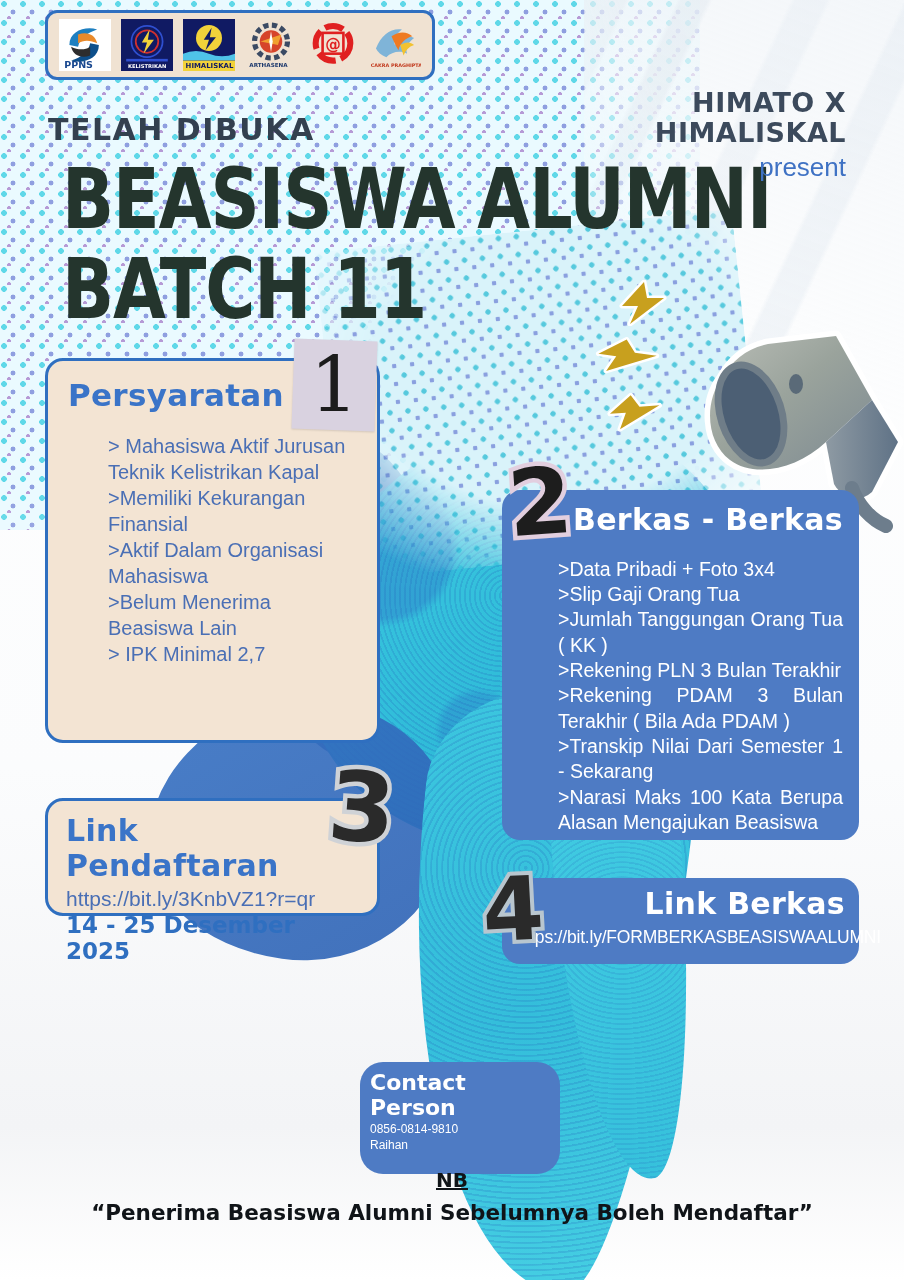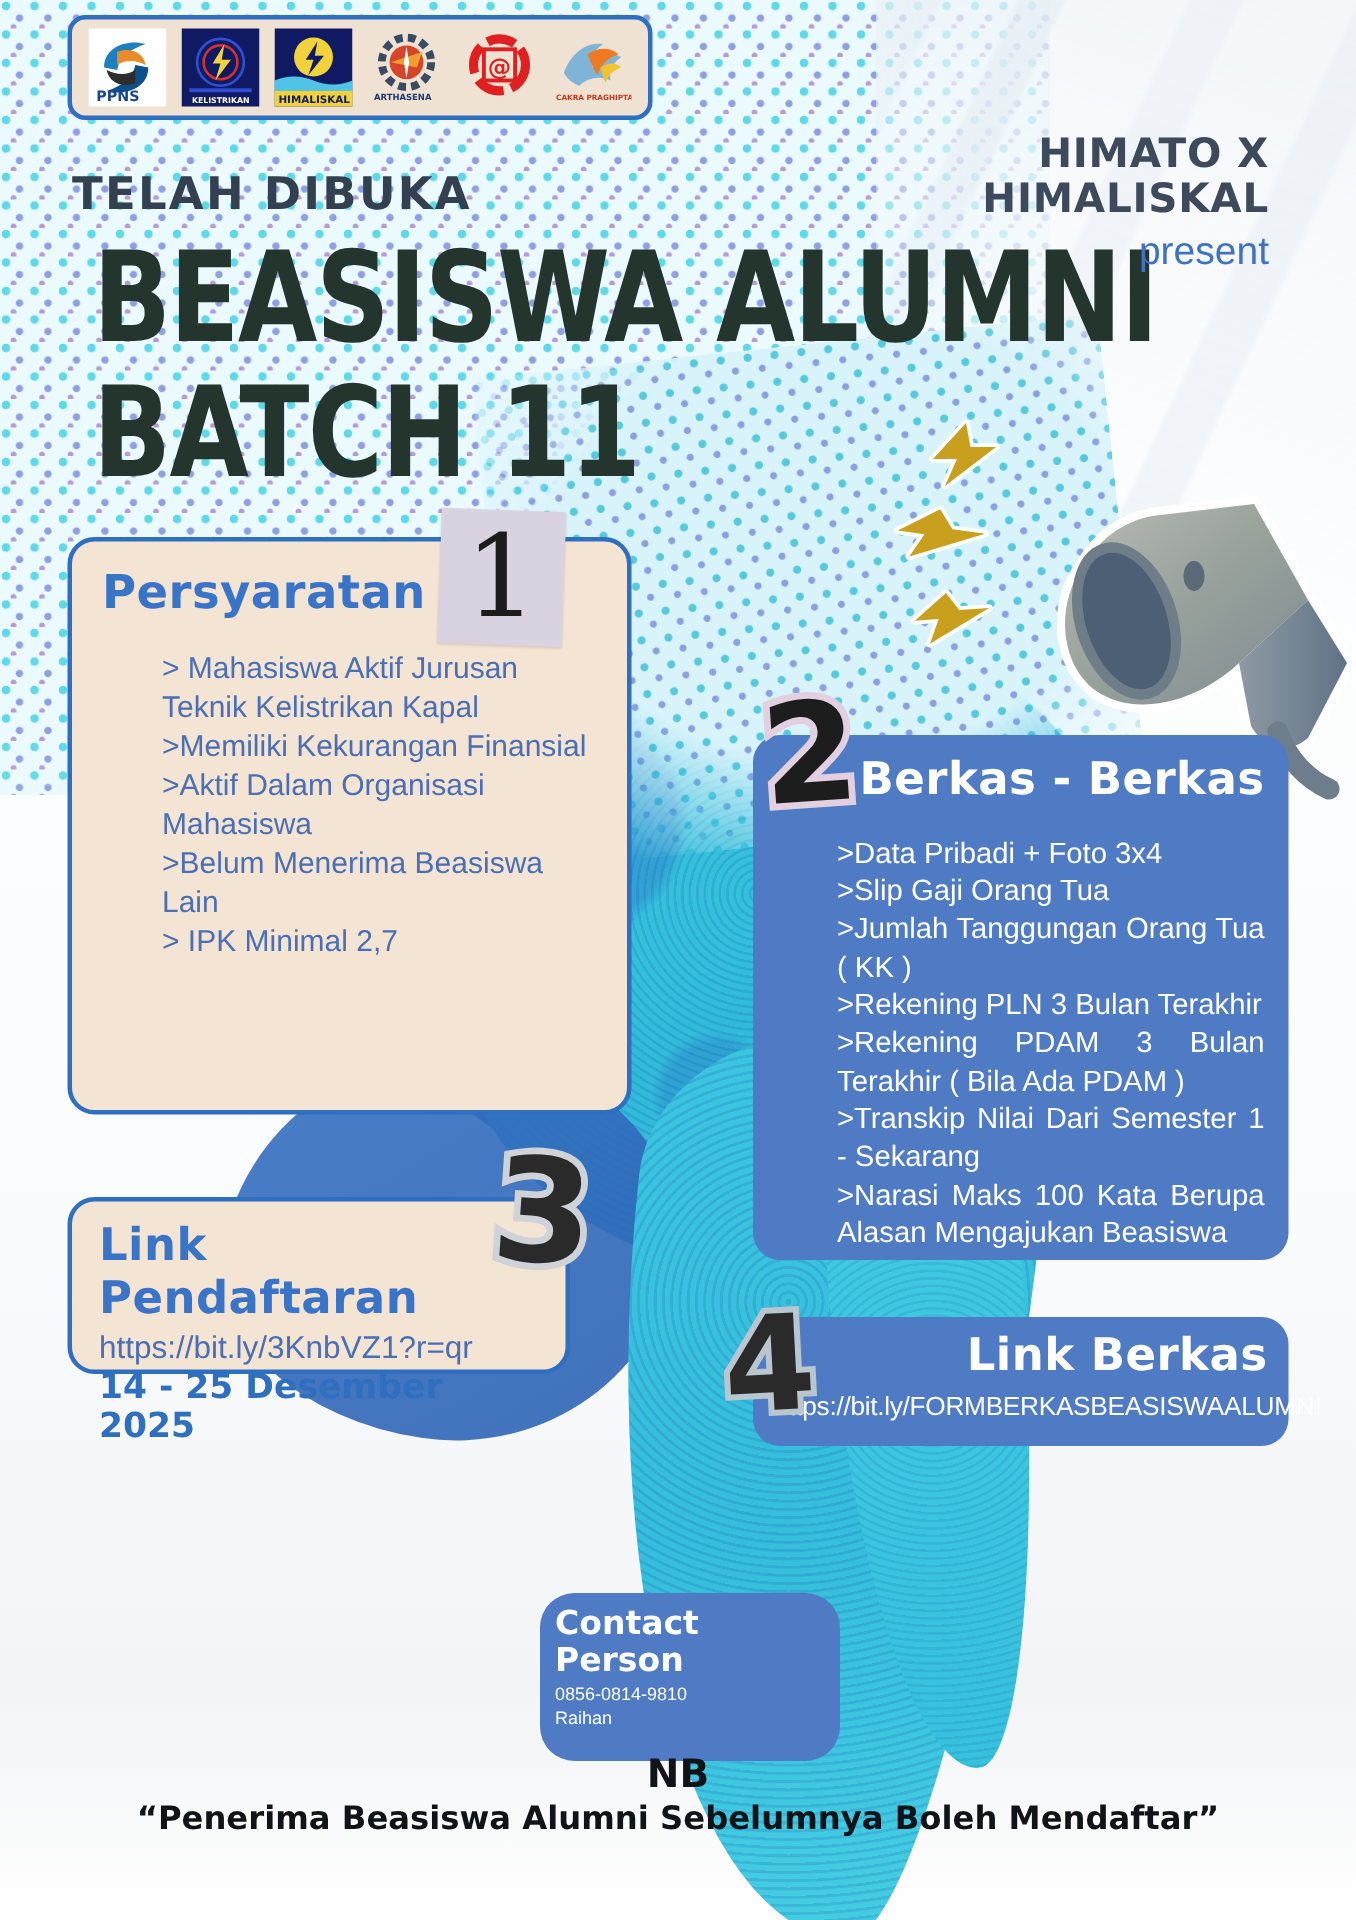--- a/index.html
+++ b/index.html
@@ -162,21 +162,21 @@
   .h-white{color:#ffffff;font-size:30px;text-align:right;}
   .list{
     font-family:"Liberation Sans",sans-serif;
     font-size:20px;line-height:1.30;
   }
   .list-blue{color:#4a6fb5;}
   .list-white{color:#ffffff;}
   .list li{list-style:none;margin:0;padding:0;}
 
   
-  #persyaratan{left:45px;top:358px;width:376px;height:385px;padding:16px 18px 10px 20px;}
+  #persyaratan{left:45px;top:358px;width:335px;height:385px;padding:16px 18px 10px 20px;}
   #persyaratan .card-h{margin-bottom:14px;}
 
   
   #berkas{left:502px;top:490px;width:357px;height:350px;padding:12px 16px 10px 16px;}
   #berkas .card-h{margin-bottom:10px;}
   #berkas .list{font-size:19.5px;line-height:1.30;text-align:justify;}
 
   
   #linkdaftar{left:45px;top:798px;width:335px;height:118px;padding:12px 18px;}
   #linkdaftar .card-h{font-size:30px;}
@@ -202,21 +202,21 @@
     font-family:"DejaVu Sans",sans-serif;font-weight:bold;
     font-size:22px;color:#ffffff;
   }
   #contact .c-l{
     font-family:"Liberation Sans",sans-serif;
     font-size:12px;color:#ffffff;line-height:1.2;margin-top:2px;
   }
 
   .nb-label{
     position:absolute;left:0;right:0;top:1168px;text-align:center;
-    font-family:"DejaVu Sans",sans-serif;font-weight:bold;font-size:26px;color:#101418;
+    font-family:"DejaVu Sans",sans-serif;font-weight:bold;font-size:20px;color:#101418;text-decoration:underline;
   }
   .nb-text{
     position:absolute;left:0;right:0;top:1200px;text-align:center;
     font-family:"DejaVu Sans",sans-serif;font-weight:bold;font-size:21.5px;color:#101418;
   }
 
   
   .num-sticker{position:absolute;}
   .num-1{
     left:293px;top:340px;width:83px;height:90px;

